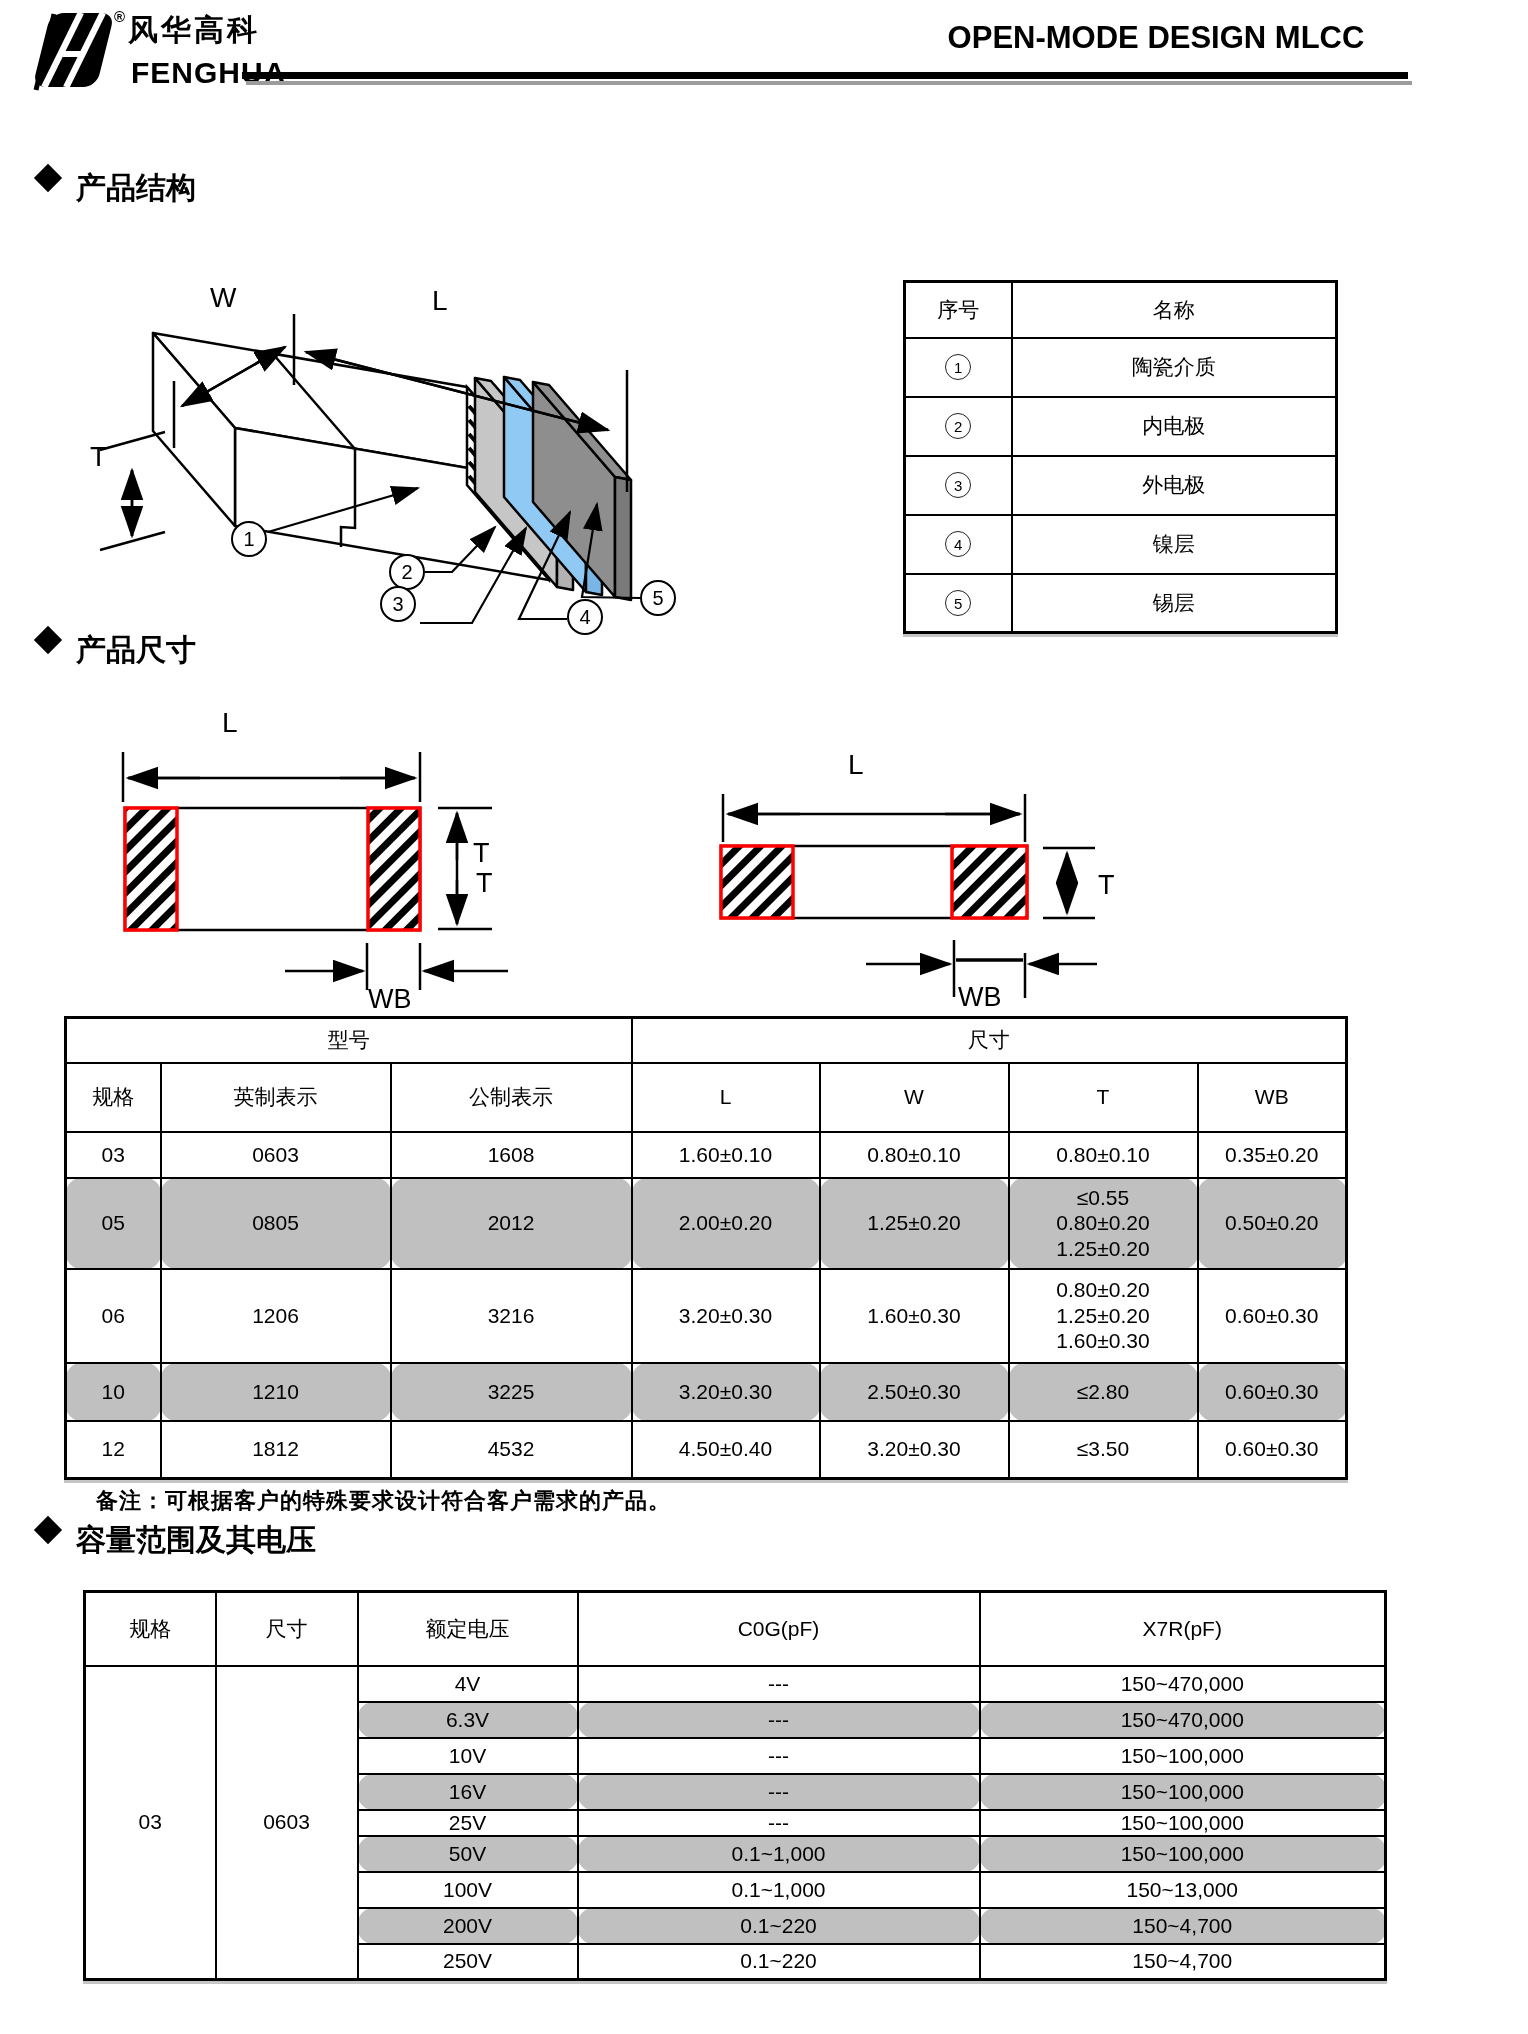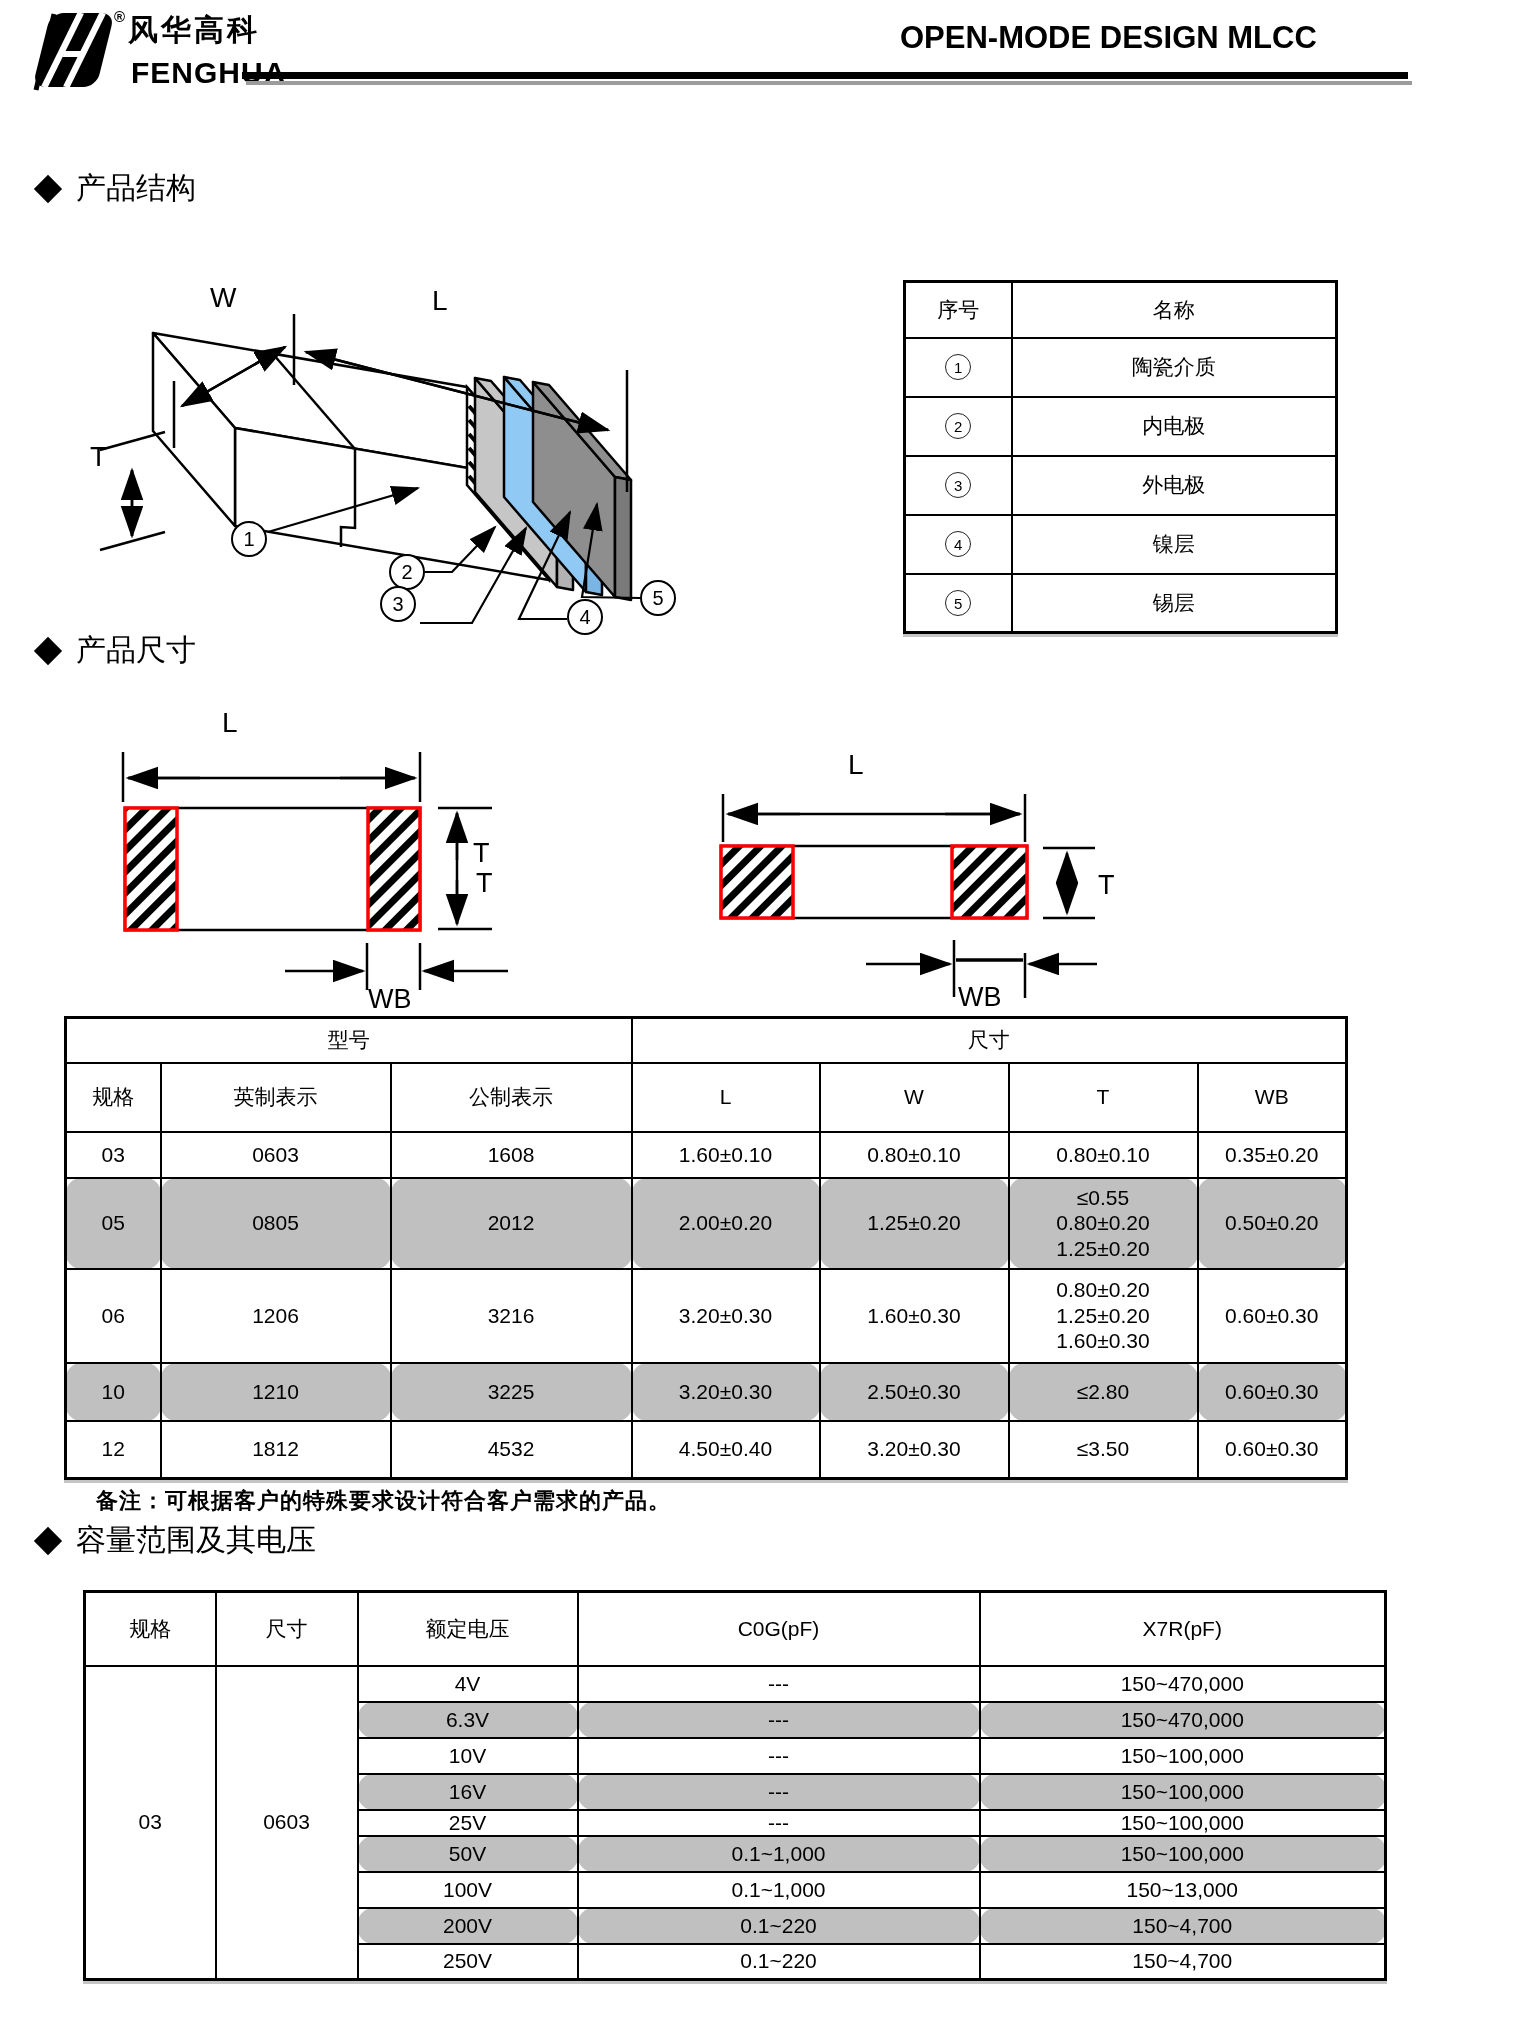--- a/index.html
+++ b/index.html
@@ -3,25 +3,25 @@
 <meta charset="utf-8">
 <style>
   html,body{margin:0;padding:0;background:#fff;}
   .page{position:relative;width:1528px;height:2034px;background:#fff;overflow:hidden;
         font-family:"Liberation Sans","DejaVu Sans",sans-serif;color:#000;}
   .abs{position:absolute;}
   
   .brand-cn{left:128px;top:10px;font-size:30px;font-weight:bold;letter-spacing:3px;}
   .brand-en{left:131px;top:56px;font-size:30px;font-weight:bold;letter-spacing:1px;}
   .regmark{left:114px;top:8px;font-size:15px;font-weight:bold;}
-  .doc-title{left:900px;top:20px;width:512px;text-align:left;font-size:31px;font-weight:bold;}
+  .doc-title{left:900px;top:20px;width:512px;text-align:center;font-size:31px;font-weight:bold;}
   .rule-black{left:242px;top:72px;width:1166px;height:7px;background:#000;}
   .rule-gray{left:246px;top:81px;width:1166px;height:4px;background:#9c9c9c;}
   
-  .sec-h{display:flex;align-items:center;font-size:30px;font-weight:normal;}
+  .sec-h{display:flex;align-items:flex-start;font-size:30px;font-weight:bold;}
   .diamond{width:20px;height:20px;background:#000;transform:rotate(45deg);margin-right:18px;flex:0 0 auto;}
   
   table{border-collapse:collapse;table-layout:fixed;background:#fff;}
   td,th{border:2px solid #000;text-align:center;vertical-align:middle;font-size:21px;font-weight:normal;
         padding:0 4px;overflow:hidden;}
   .t-outer{border:3px solid #000;box-shadow:0 3px 0 rgba(150,150,150,.55);padding-left:36px;}
   .g td{background:#c0c0c0;border-radius:15px;}
   td.white-cell{background:#fff;}
   .pre{white-space:pre-line;line-height:1.22;}
   .circ{display:inline-flex;width:24px;height:24px;border:1.6px solid #222;border-radius:50%;

